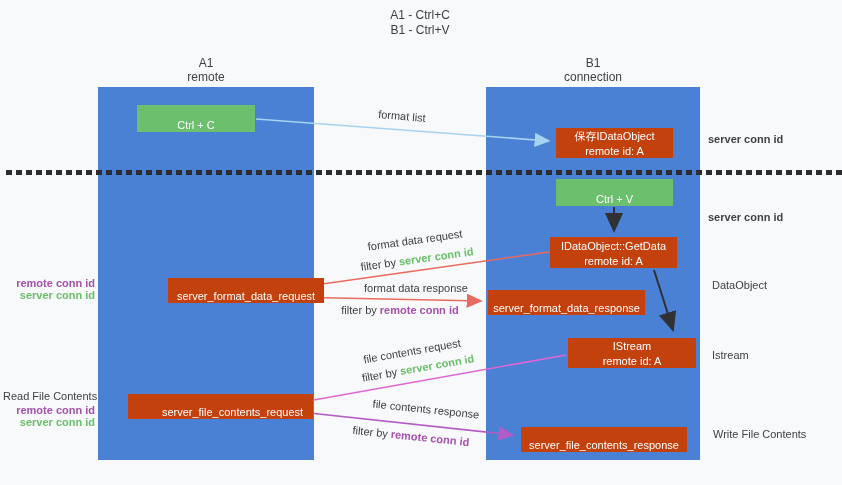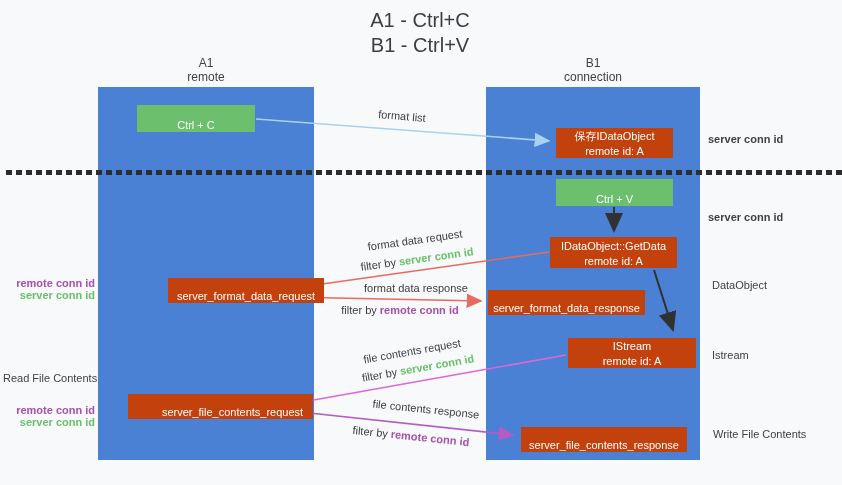--- a/index.html
+++ b/index.html
@@ -1,19 +1,19 @@
 <!DOCTYPE html>
 <html><head>
 <meta charset="utf-8">
 <style>
   html,body{margin:0;padding:0;background:#f8f9fa;}
   .stage{position:relative;width:842px;height:485px;background:#f8f9fa;overflow:hidden;
          font-family:"Liberation Sans",sans-serif;color:#3b3e42;}
   .abs{position:absolute;}
-  .title{left:320px;top:8px;width:200px;text-align:center;font-size:20px;line-height:1.25;color:#3b3e42;}
+  .title{left:320px;top:8px;width:200px;text-align:center;font-size:12px;line-height:1.25;color:#3b3e42;}
   .lane{background:#4a81d4;}
   .lane-a{left:98px;top:87px;width:216px;height:373px;}
   .lane-b{left:486px;top:87px;width:214px;height:373px;}
   .lane-header{width:140px;text-align:center;font-size:12px;line-height:1.2;color:#3f4245;}
   .hdr-a{left:136px;top:56px;text-align:center;}
   .hdr-b{left:523px;top:56px;}
   .node{display:flex;flex-direction:column;justify-content:flex-end;align-items:center;
         color:#fff;font-size:11px;line-height:1.3;text-align:center;z-index:5;}
   .green{background:#6cbf6c;}
   .orange{background:#c2410c;}
@@ -143,19 +143,19 @@
   <div class="abs side green-t" style="left:708px;top:133px;">server conn id</div>
   <div class="abs side green-t" style="left:708px;top:211px;">server conn id</div>
   <div class="abs side" style="left:712px;top:246px;margin-top:33px;">DataObject</div>
   <div class="abs side" style="left:712px;top:349px;">Istream</div>
   <div class="abs side" style="left:713px;top:428px;">Write File Contents</div>
 
   <div class="abs side right-block" style="left:5px;top:277px;width:90px;">
     <div class="purple-t">remote conn id</div>
     <div class="green-t">server conn id</div>
   </div>
-  <div class="abs side" style="left:3px;top:372px;">Read File Contents</div>
+  <div class="abs side" style="left:3px;top:390px;">Read File Contents</div>
   <div class="abs side right-block" style="left:5px;top:404px;width:90px;">
     <div class="purple-t">remote conn id</div>
     <div class="green-t">server conn id</div>
   </div>
 
 </div>
 
 </body></html>

